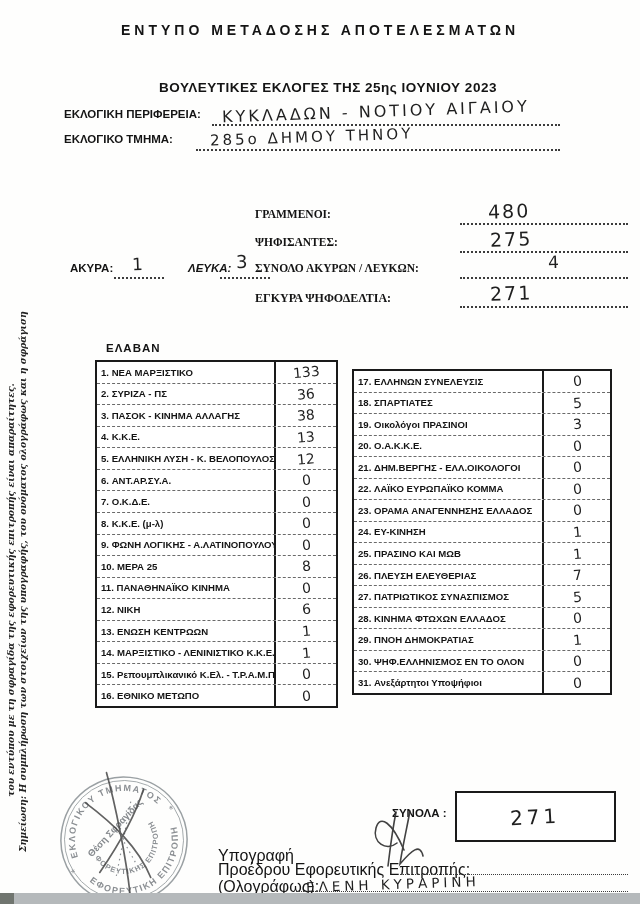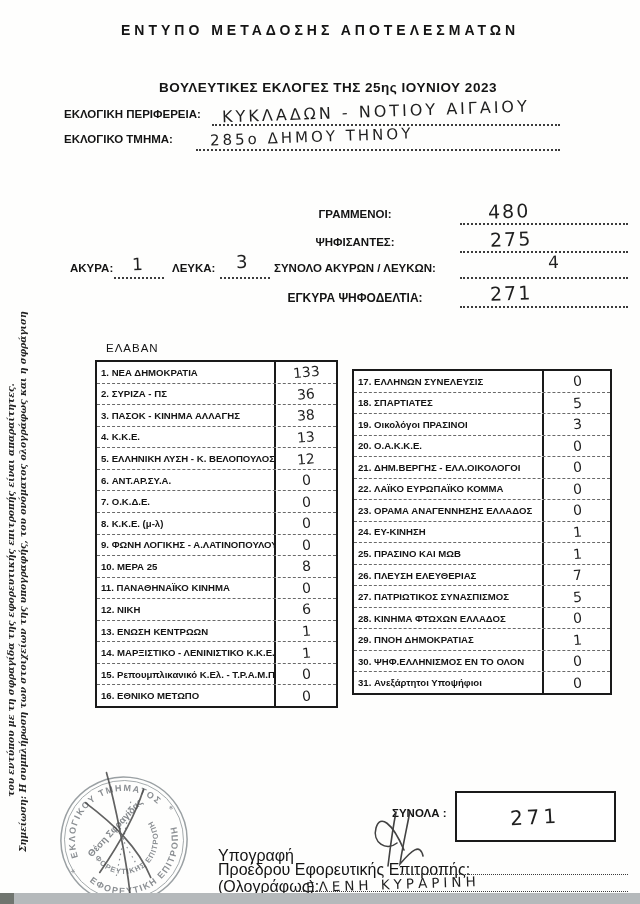--- a/index.html
+++ b/index.html
@@ -6,32 +6,32 @@
   .page{position:relative;width:640px;height:904px;background:#fefefd;
         font-family:"Liberation Sans",sans-serif;color:#141414;overflow:hidden;
         box-shadow:0 0 6px rgba(0,0,0,.25);}
   .abs{position:absolute;}
   .lbl{font-weight:bold;font-size:11.5px;white-space:nowrap;}
   .dots{border-bottom:2px dotted #3c3c3c;height:0;}
   .hand{font-family:"DejaVu Sans",sans-serif;color:#1f1f1f;white-space:nowrap;
         transform:rotate(-2deg);display:inline-block;letter-spacing:2px;}
   .title{width:100%;text-align:center;font-weight:bold;font-size:14px;letter-spacing:4px;}
   .subtitle{width:100%;text-align:center;font-weight:bold;font-size:13.5px;letter-spacing:.5px;}
-  .rlabel{text-align:center;font-weight:bold;font-size:11.5px;white-space:nowrap;}
+  .rlabel{text-align:left;font-weight:bold;font-size:11.5px;white-space:nowrap;font-family:Liberation Serif, serif;}
   
   .tbl{border:2px solid #1a1a1a;display:flex;flex-direction:column;box-sizing:border-box;background:#fff;}
   .t-row{flex:1;display:flex;align-items:stretch;border-bottom:1.4px dashed #6a6a6a;min-height:0;}
   .t-row:last-child{border-bottom:none;}
   .t-name{flex:1;display:flex;align-items:center;padding:0 3px 0 4px;
           font-size:9.6px;font-weight:bold;white-space:nowrap;overflow:hidden;}
   .t-val{display:flex;align-items:center;justify-content:center;border-left:2px solid #1a1a1a;}
   .tbl-left .t-val{width:60px;}
   .tbl-right .t-val{width:66px;}
   .t-val .hand{font-size:14px;letter-spacing:0;transform:rotate(-5deg);}
-  .elaban{font-weight:normal;font-size:11.5px;letter-spacing:1px;}
+  .elaban{font-weight:bold;font-size:11.5px;letter-spacing:1px;}
   
   .totbox{border:2px solid #1a1a1a;display:flex;align-items:center;justify-content:center;background:#fff;}
   
   .note{width:524px;transform:rotate(-90deg);transform-origin:center;
         font-family:"DejaVu Serif",serif;font-style:italic;font-weight:bold;
         font-size:9.3px;line-height:12px;color:#222;text-align:center;white-space:nowrap;}
   .sig-cap{font-size:16px;white-space:nowrap;}
   .bottom-strip{left:0;top:893px;width:640px;height:11px;background:#b5b9bb;}
   .bottom-strip-dark{left:0;top:893px;width:14px;height:11px;background:#70756f;}
 </style>
@@ -56,38 +56,38 @@
   <span class="abs hand" style="left:488px;top:200px;font-size:19px;">480</span>
 
   <div class="abs rlabel" style="left:255px;top:236px;width:200px;">ΨΗΦΙΣΑΝΤΕΣ:</div>
   <div class="abs dots" style="left:460px;top:251px;width:168px;"></div>
   <span class="abs hand" style="left:490px;top:228px;font-size:19px;">275</span>
 
   <span class="abs lbl" style="left:70px;top:262px;">ΑΚΥΡΑ:</span>
   <div class="abs dots" style="left:114px;top:277px;width:50px;"></div>
   <span class="abs hand" style="left:132px;top:254px;font-size:17px;">1</span>
 
-  <span class="abs lbl" style="left:172px;top:262px;">ΛΕΥΚΑ:</span>
+  <span class="abs lbl" style="left:188px;top:262px;font-style:italic;">ΛΕΥΚΑ:</span>
   <div class="abs dots" style="left:220px;top:277px;width:50px;"></div>
   <span class="abs hand" style="left:236px;top:251px;font-size:18px;">3</span>
 
   <div class="abs rlabel" style="left:255px;top:262px;width:200px;">ΣΥΝΟΛΟ ΑΚΥΡΩΝ / ΛΕΥΚΩΝ:</div>
   <div class="abs dots" style="left:460px;top:277px;width:168px;"></div>
   <span class="abs hand" style="left:548px;top:252px;font-size:17px;">4</span>
 
   <div class="abs rlabel" style="left:255px;top:291px;width:200px;font-size:12px;">ΕΓΚΥΡΑ ΨΗΦΟΔΕΛΤΙΑ:</div>
   <div class="abs dots" style="left:460px;top:306px;width:168px;"></div>
   <span class="abs hand" style="left:490px;top:282px;font-size:19px;">271</span>
 
   <span class="abs elaban" style="left:106px;top:342px;">ΕΛΑΒΑΝ</span>
 
   <div class="abs tbl tbl-left" style="left:95px;top:360px;width:243px;height:348px;">
 
       <div class="t-row">
-        <div class="t-name"><span>1.</span>&nbsp;<span>ΝΕΑ ΔΗΜΟΚΡΑΤΙΑ</span></div>
+        <div class="t-name"><span>1.</span>&nbsp;<span>ΝΕΑ ΜΑΡΞΙΣΤΙΚΟ</span></div>
         <div class="t-val">
           <span class="hand">133</span>
         </div>
       </div>
 
       <div class="t-row">
         <div class="t-name"><span>2.</span>&nbsp;<span>ΣΥΡΙΖΑ - ΠΣ</span></div>
         <div class="t-val">
           <span class="hand">36</span>
         </div>

